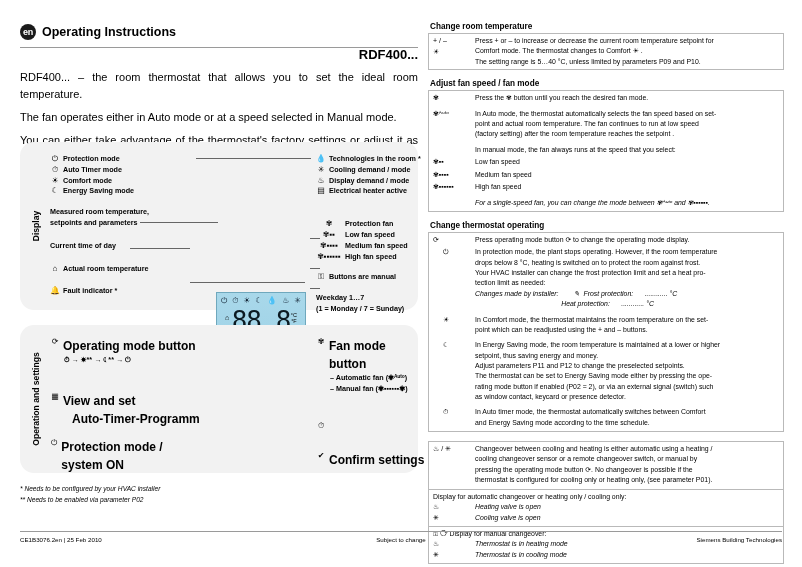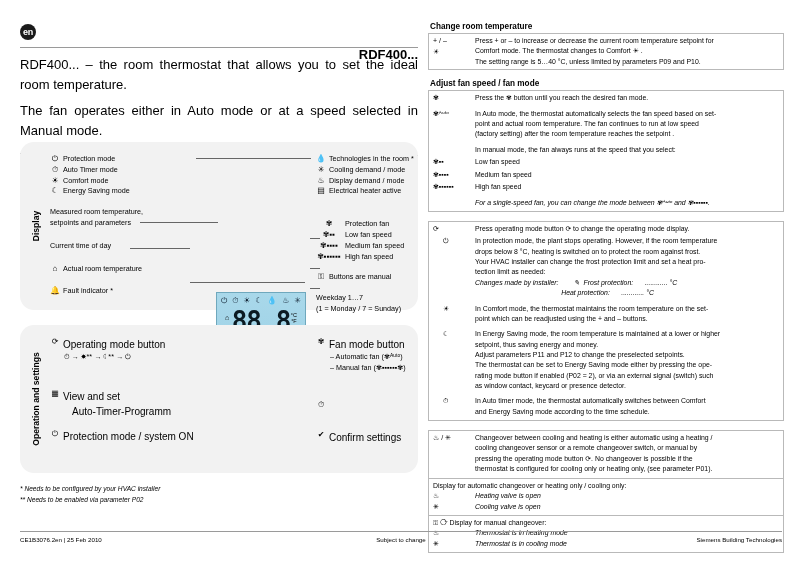--- a/index.html
+++ b/index.html
@@ -21,64 +21,64 @@
   .lang-badge {
     width:16px; height:16px; border-radius:50%;
     background:#1a1a1a; color:#fff; font-size:9px; font-weight:bold;
     display:flex; align-items:center; justify-content:center;
     margin-right:6px; letter-spacing:-0.3px;
   }
   .op-title { font-size:12.5px; font-weight:bold; }
   .model { position:absolute; right:0; top:29px; font-size:13px; font-weight:bold; }
   .rule { border-top:1px solid #9a9a9a; margin-top:7px; }
 
-  .intro { font-size:13px; line-height:1.55; margin-top:7px; text-align:justify; }
+  .intro { font-size:11px; line-height:1.55; margin-top:21px; text-align:justify; }
   .intro p { margin:0 0 6px 0; }
 
   
   .panel {
     background:#f2f2f2; border-radius:14px;
     position:absolute; left:20px; width:398px;
   }
   #display-panel { top:142px; height:168px; }
   #operation-panel { top:325px; height:148px; }
 
   .side-label {
     position:absolute; left:6px; top:0; height:100%;
     display:flex; align-items:center; justify-content:center;
     width:20px;
   }
   .side-label span {
     transform: rotate(-90deg);
     font-size:8.6px; font-weight:bold; white-space:nowrap;
   }
 
-  .lbl { font-size:7.2px; line-height:1.5; }
-  .lbl-b { font-size:10px; font-weight:normal; line-height:1.5; }
+  .lbl { font-size:7.2px; line-height:1.5;font-weight:bold; }
+  .lbl-b { font-size:12px; font-weight:bold; line-height:1.5; }
   .ico { font-size:8px; display:inline-block; width:10px; text-align:center; }
 
   .leftlist { position:absolute; left:30px; top:12px; width:140px; }
   .leftlist .row { display:flex; align-items:flex-start; gap:3px; }
 
   .rightlist { position:absolute; left:296px; top:12px; width:110px; }
   .rightlist .row { display:flex; align-items:flex-start; gap:3px; }
 
   
   .lcd {
     position:absolute; left:196px; top:150px;
     width:90px; height:140px;
     background: linear-gradient(180deg,#a9d8ea 0%, #9bd1e6 55%, #8ec9e0 100%);
     border:1px solid #6fa8bd;
     padding:3px 4px;
   }
   .lcd-top { display:flex; justify-content:space-between; align-items:flex-start; font-size:8px; }
   .lcd-sym { color:#123; }
   .seg-big {
     font-family:"DejaVu Sans Mono", monospace;
-    font-size:26px; font-weight:bold; letter-spacing:-1px;
+    font-size:26px; font-weight:normal; letter-spacing:-1px;
     text-align:center; line-height:1; margin-top:2px; color:#0b1a22;
   }
   .seg-small {
     font-family:"DejaVu Sans Mono", monospace;
     font-size:15px; font-weight:bold; letter-spacing:-1px;
     text-align:center; line-height:1; margin-top:8px; color:#0b1a22;
   }
   .unit { font-size:5.5px; position:absolute; right:4px; }
   .house { font-size:7px; position:absolute; left:4px; }
   .fanbar { display:flex; align-items:center; justify-content:center; gap:1px; margin-top:7px; font-size:7px; }
@@ -112,20 +112,21 @@
   .footer .f3 { flex:1; text-align:right; }
 </style>
 </head>
 <body>
 
 <div class="page">
 
   <div class="left-col">
     <div class="hdr-row">
       <div class="lang-badge">en</div>
+      <div class="op-title">Operating Instructions</div>
     </div>
     <div class="model">RDF400...</div>
     <div class="rule"></div>
     <div class="intro">
       <p>RDF400... – the room thermostat that allows you to set the ideal room temperature.</p>
       <p>The fan operates either in Auto mode or at a speed selected in Manual mode.</p>
       <p>You can either take advantage of the thermostat's factory settings or adjust it as needed.</p>
     </div>
   </div>
 
@@ -372,20 +373,21 @@
       <div class="seg-row">
         <div class="gcol">✾▪▪▪▪▪▪</div>
         <div class="tcol">High fan speed</div>
       </div>
       <div class="seg-row" style="padding-top:3px; padding-bottom:3px">
         <div class="gcol"></div>
         <div class="tcol" style="font-style:italic">For a single-speed fan, you can change the mode between ✾ᴬᵘᵗᵒ and ✾▪▪▪▪▪▪.</div>
       </div>
     </div>
 
+    <div class="sec-title">Change thermostat operating</div>
     <div class="box">
       <div class="seg-row">
         <div class="gcol">⟳</div>
         <div class="tcol">Press operating mode button ⟳ to change the operating mode display.</div>
       </div>
       <div class="seg-row">
         <div class="gcol" style="padding-left:10px">⏻</div>
         <div class="tcol">
           <div>In protection mode, the plant stops operating. However, if the room temperature</div>
           <div>drops below 8 °C, heating is switched on to protect the room against frost.</div>

